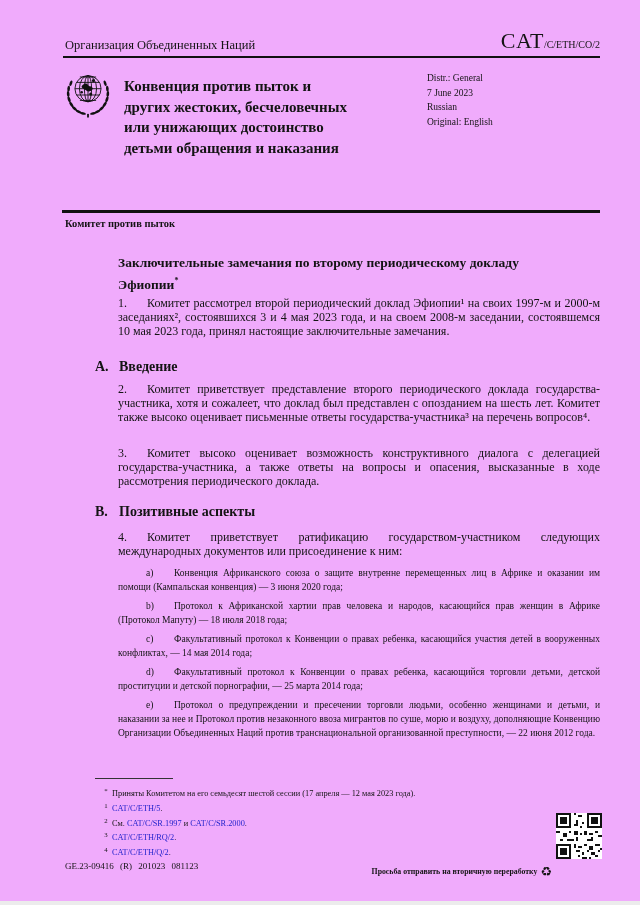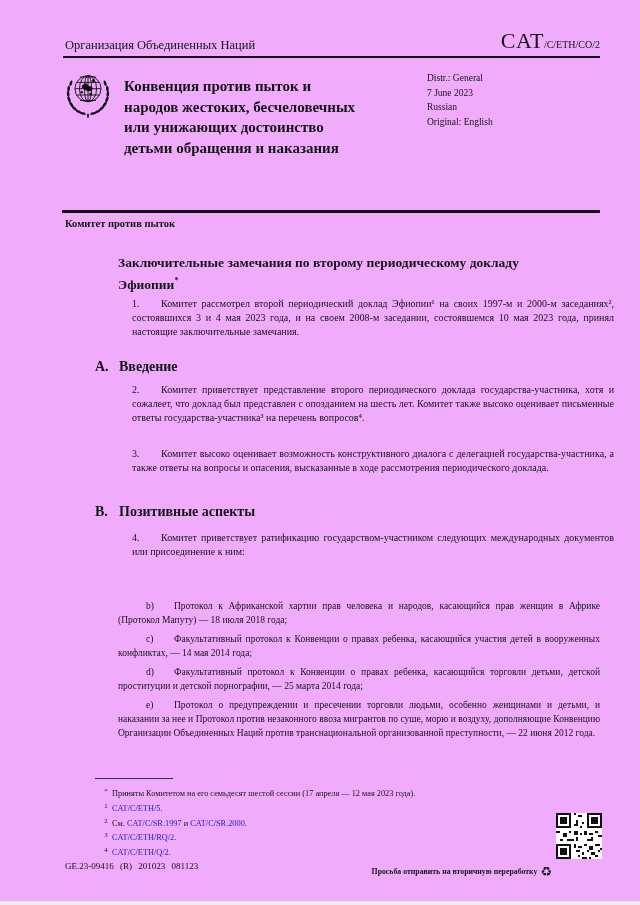--- a/index.html
+++ b/index.html
@@ -17,21 +17,21 @@
   .masthead-title{position:absolute;left:124px;top:64px;width:300px;
     font-size:15px;font-weight:bold;line-height:20.5px;margin-top:12px;}
   .distr-info{position:absolute;left:427px;top:71px;font-size:9.5px;line-height:14.6px;}
   
   .committee-rule{position:absolute;left:62px;top:210px;width:538px;height:2.5px;background:#111;}
   .committee{position:absolute;left:65px;top:218px;font-size:10.5px;font-weight:bold;text-align:right;}
   
   .doc-title{position:absolute;left:118px;top:254px;width:430px;
     font-size:13.5px;font-weight:bold;line-height:18px;}
   .doc-title sup{font-size:8px;}
-  .para{position:absolute;left:132px;width:482px;font-size:10px;line-height:13.8px;
+  .para{position:absolute;left:118px;width:482px;font-size:12px;line-height:13.8px;
     text-align:justify;}
   .para .pnum{display:inline-block;width:29px;}
   .p1{top:297px}.p2{top:383px}.p3{top:447px}.p4{top:531px}
   .sec{position:absolute;left:95px;width:482px;font-size:14px;font-weight:bold;}
   .sec .slet{display:inline-block;width:24px;}
   .secA{top:359px}.secB{top:504px}
   .item{position:absolute;left:118px;width:482px;font-size:9.5px;line-height:13.8px;
     text-align:justify;text-indent:28px;}
   .item .lnum{display:inline-block;width:28px;text-indent:0;}
   .it0{top:567px}.it1{top:600px}.it2{top:633px}.it3{top:666px}.it4{top:699px}
@@ -91,21 +91,21 @@
         <ellipse rx="3.4" ry="1.5" transform="translate(48.5,40.5) rotate(-55)"></ellipse>
         <ellipse rx="3.4" ry="1.5" transform="translate(45,45) rotate(-40)"></ellipse>
         <ellipse rx="3.4" ry="1.5" transform="translate(40.5,48.5) rotate(-25)"></ellipse>
         <ellipse rx="3.2" ry="1.4" transform="translate(35.5,50.5) rotate(-10)"></ellipse>
         <rect x="29" y="51" width="2" height="4"></rect>
       </g>
     </svg>
   </div>
   <div class="masthead-title">
     <div>Конвенция против пыток и</div>
-    <div>народов жестоких, бесчеловечных</div>
+    <div>других жестоких, бесчеловечных</div>
     <div>или унижающих достоинство</div>
     <div>детьми обращения и наказания</div>
   </div>
   <div class="distr-info">
     <div>Distr.: General</div>
     <div>7 June 2023</div>
     <div>Russian</div>
     <div>Original: English</div>
   </div>
 
@@ -119,20 +119,21 @@
   <div class="sec secA"><span class="slet">A.</span><span>Введение</span></div>
 
   <div class="para p2"><span class="pnum">2.</span><span>Комитет приветствует представление второго периодического доклада государства-участника, хотя и сожалеет, что доклад был представлен с опозданием на шесть лет. Комитет также высоко оценивает письменные ответы государства-участника³ на перечень вопросов⁴.</span></div>
 
   <div class="para p3"><span class="pnum">3.</span><span>Комитет высоко оценивает возможность конструктивного диалога с делегацией государства-участника, а также ответы на вопросы и опасения, высказанные в ходе рассмотрения периодического доклада.</span></div>
 
   <div class="sec secB"><span class="slet">B.</span><span>Позитивные аспекты</span></div>
 
   <div class="para p4"><span class="pnum">4.</span><span>Комитет приветствует ратификацию государством-участником следующих международных документов или присоединение к ним:</span></div>
 
+  <div class="item it0"><span class="lnum">a)</span><span>Конвенция Африканского союза о защите внутренне перемещенных лиц в Африке и оказании им помощи (Кампальская конвенция) — 3 июня 2020 года;</span></div>
   <div class="item it1"><span class="lnum">b)</span><span>Протокол к Африканской хартии прав человека и народов, касающийся прав женщин в Африке (Протокол Мапуту) — 18 июля 2018 года;</span></div>
   <div class="item it2"><span class="lnum">c)</span><span>Факультативный протокол к Конвенции о правах ребенка, касающийся участия детей в вооруженных конфликтах, — 14 мая 2014 года;</span></div>
   <div class="item it3"><span class="lnum">d)</span><span>Факультативный протокол к Конвенции о правах ребенка, касающийся торговли детьми, детской проституции и детской порнографии, — 25 марта 2014 года;</span></div>
   <div class="item it4"><span class="lnum">e)</span><span>Протокол о предупреждении и пресечении торговли людьми, особенно женщинами и детьми, и наказании за нее и Протокол против незаконного ввоза мигрантов по суше, морю и воздуху, дополняющие Конвенцию Организации Объединенных Наций против транснациональной организованной преступности, — 22 июня 2012 года.</span></div>
 
   <div class="fn-sep"></div>
   <div class="footnotes">
     <div class="fn"><span class="fnm">*</span><span>Приняты Комитетом на его семьдесят шестой сессии (17 апреля — 12 мая 2023 года).</span></div>
     <div class="fn"><span class="fnm">1</span><span class="link">CAT/C/ETH/5</span><span>.</span></div>
     <div class="fn"><span class="fnm">2</span><span>См. </span><span class="link">CAT/C/SR.1997</span><span> и </span><span class="link">CAT/C/SR.2000</span><span>.</span></div>

